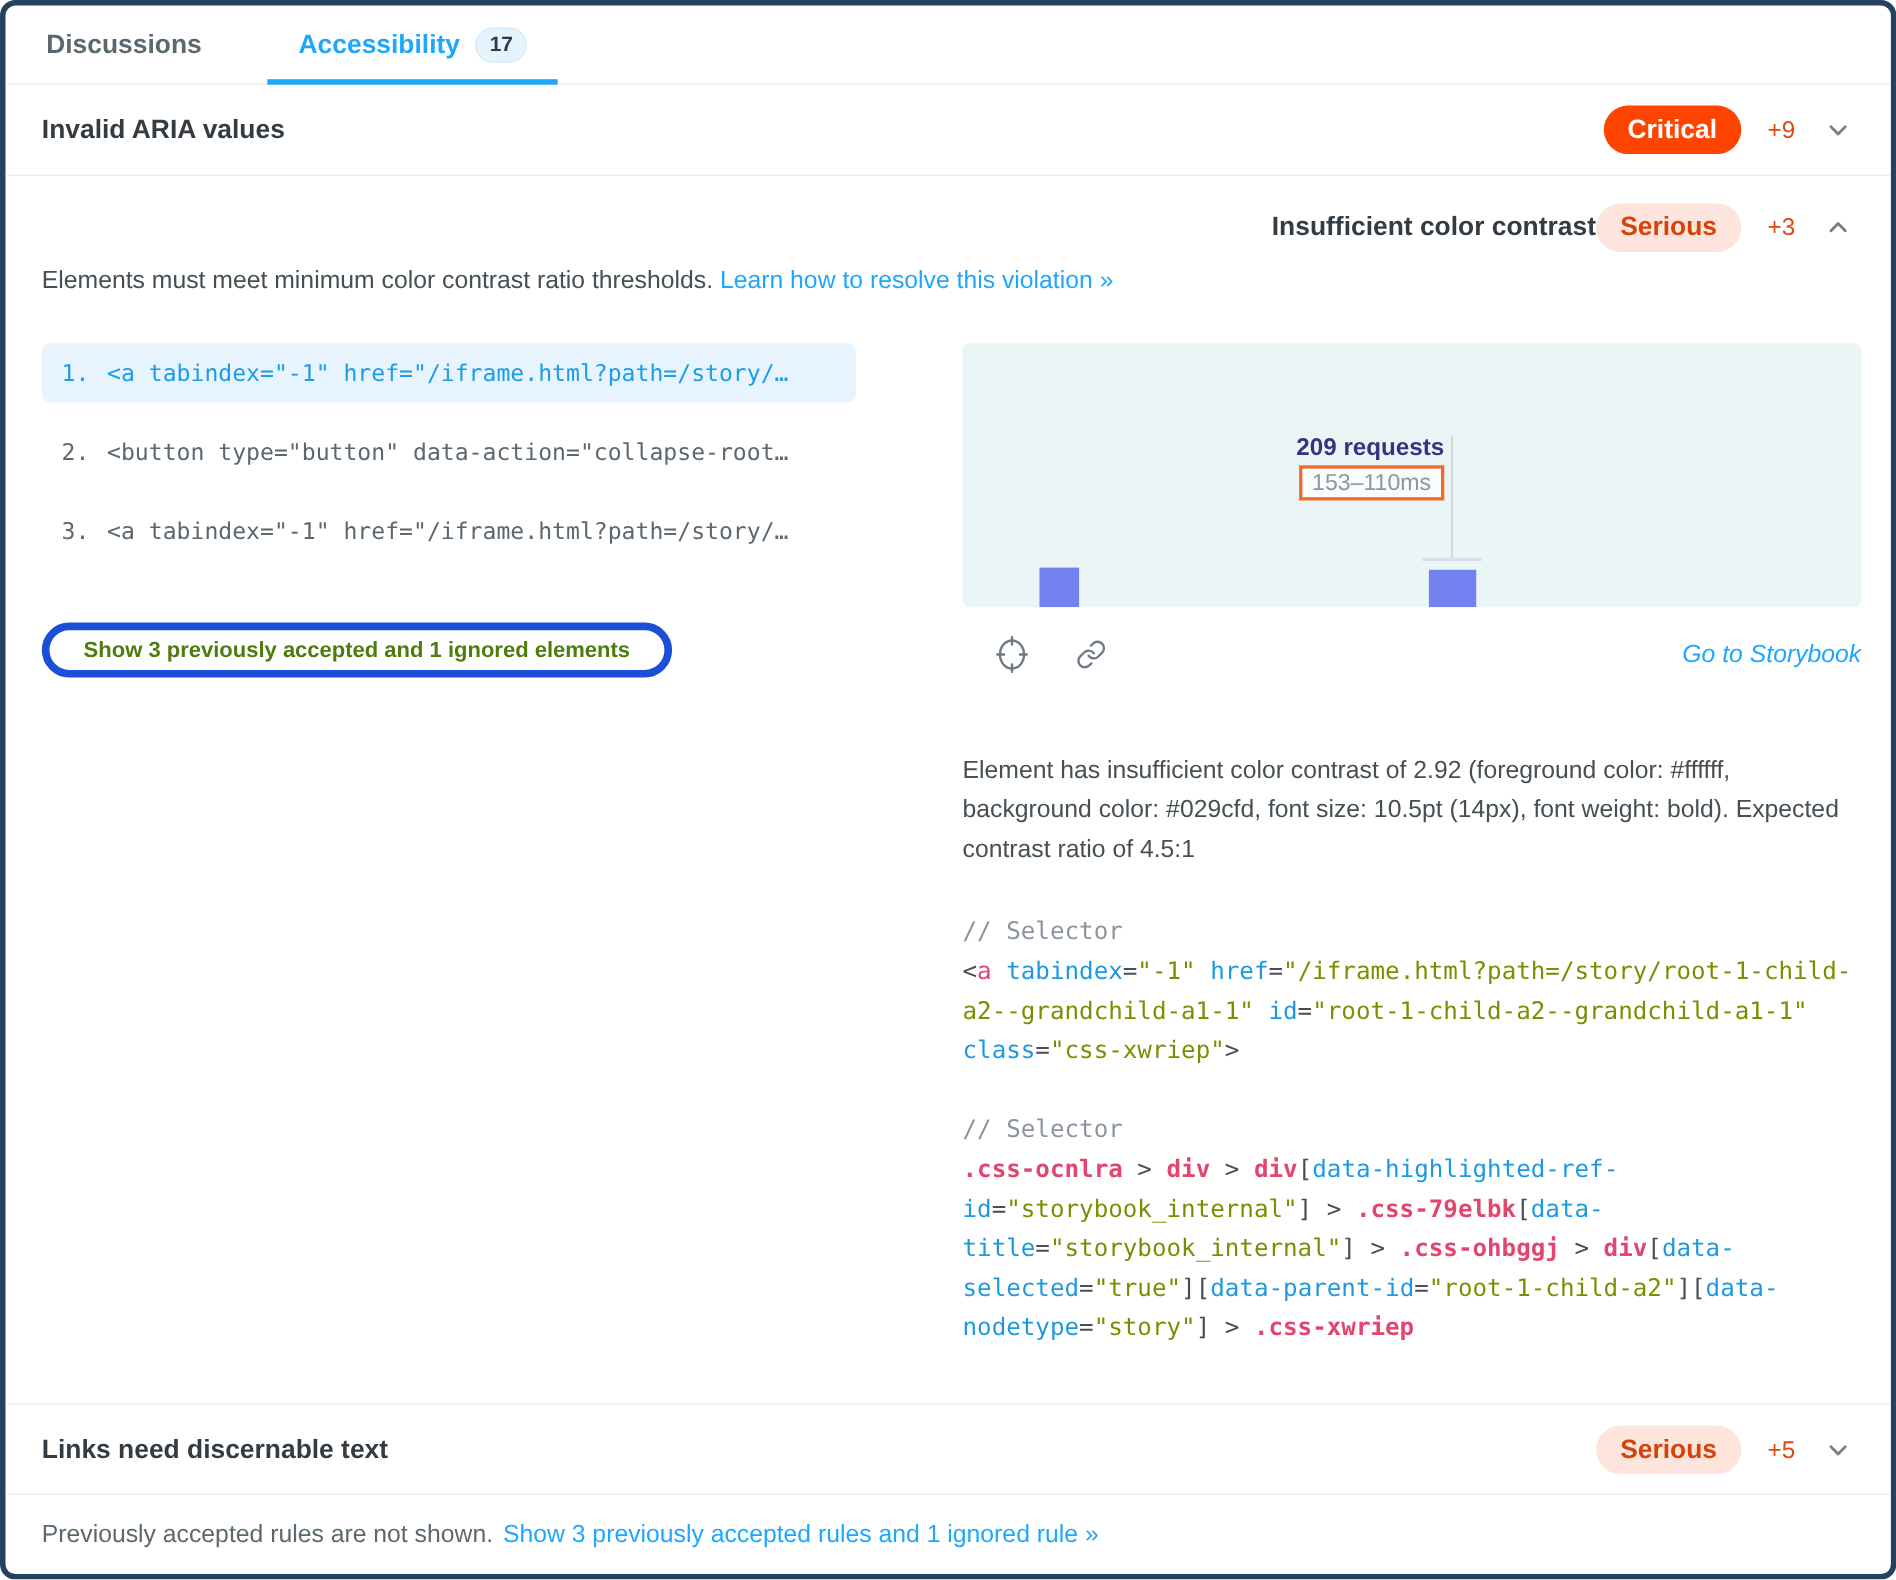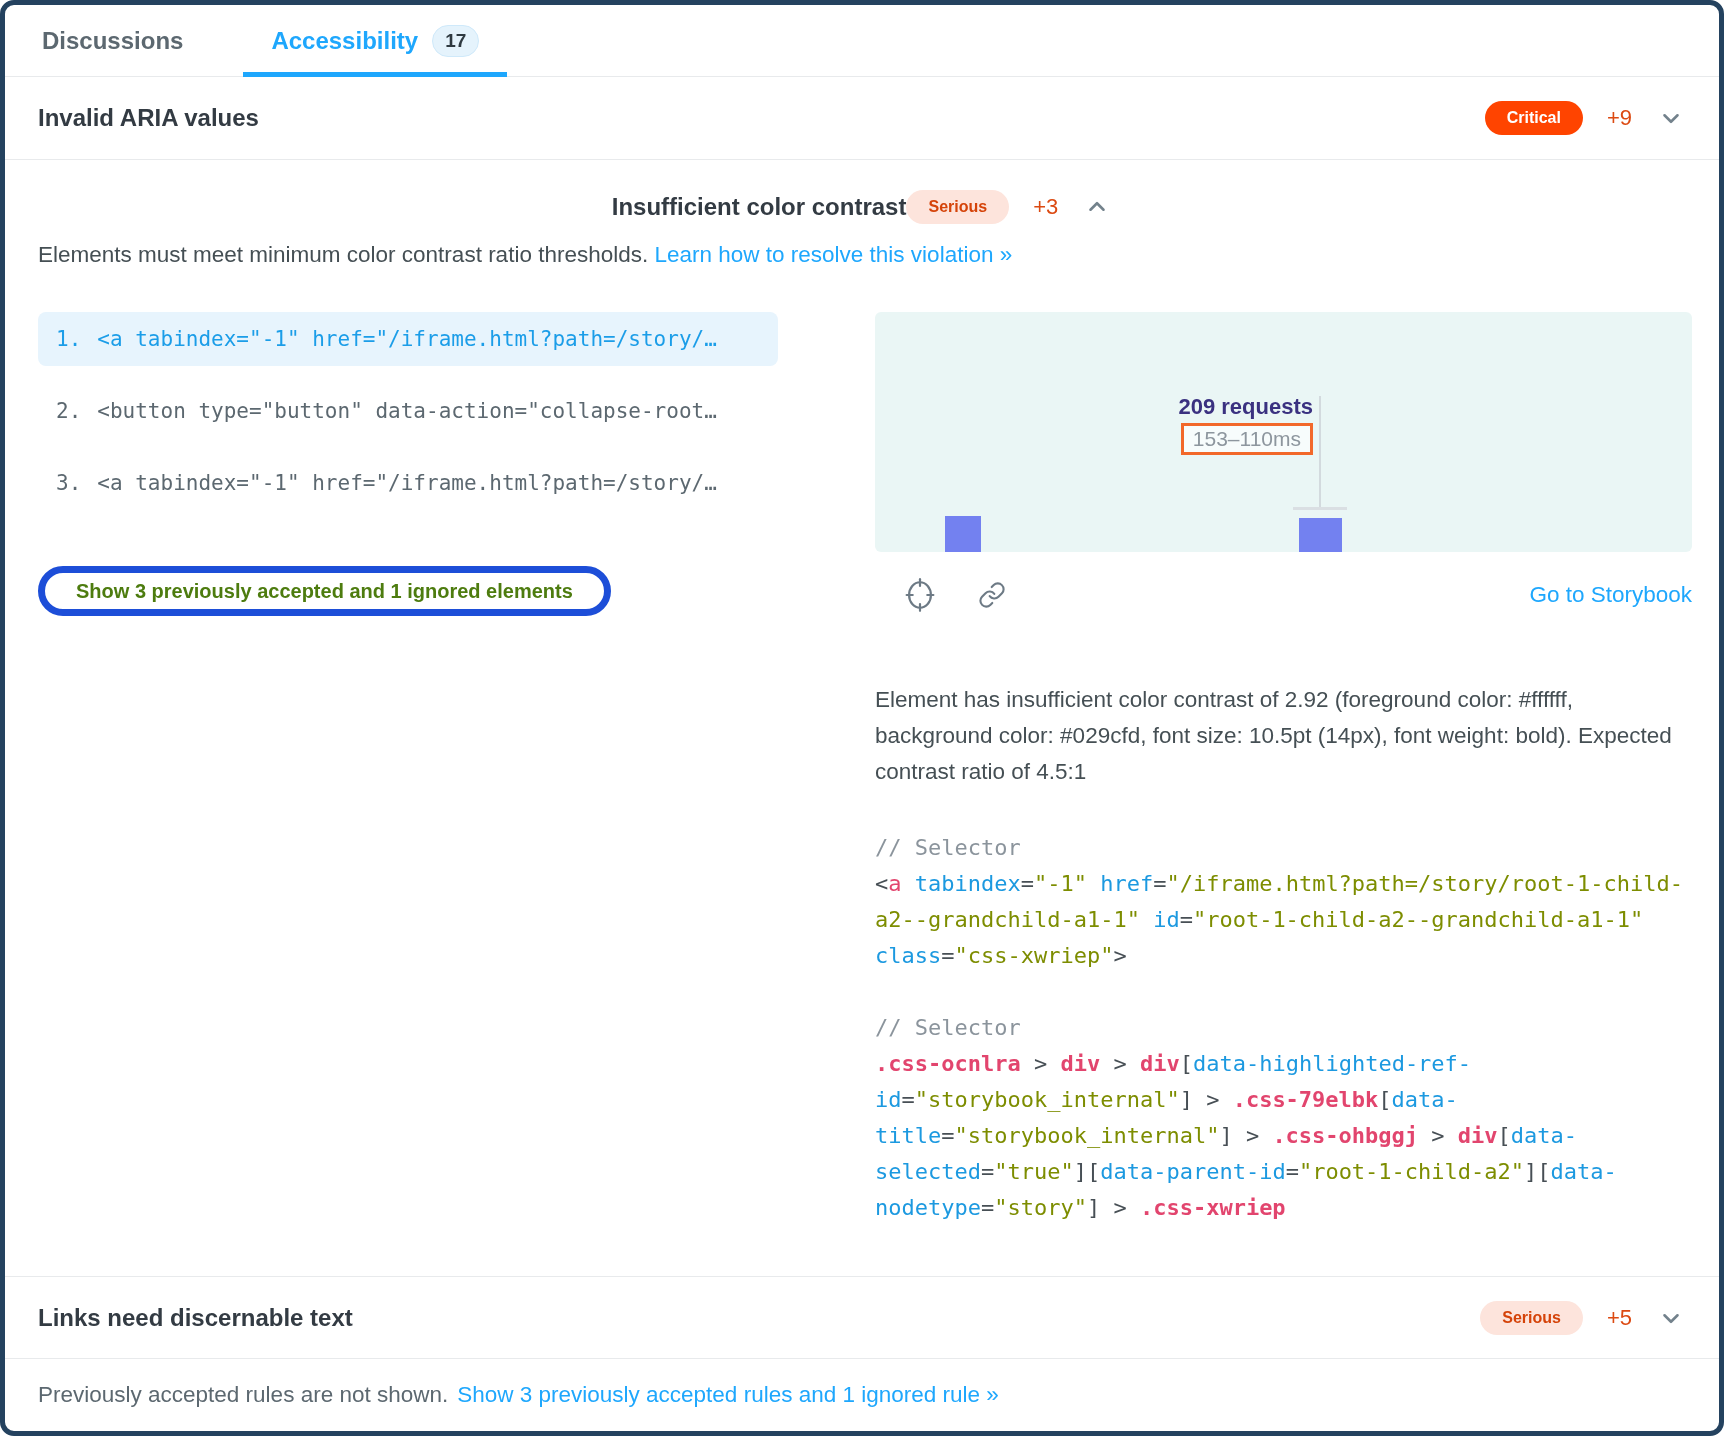--- a/index.html
+++ b/index.html
@@ -16,29 +16,29 @@
   .tab{position:relative;display:flex;align-items:center;gap:14px;font-size:24px;font-weight:700;color:#5c6870;cursor:pointer;}
   .tab-discussions{padding:10px 4px;}
   .tab-accessibility{margin-left:56px;padding:0 28px;color:#1ea7fd;}
   .tab-accessibility::after{content:"";position:absolute;left:0;right:0;bottom:-1px;height:5px;background:#1ea7fd;}
   .tab-badge{background:#e5f3fc;border:1px solid #cfe9fa;border-radius:999px;padding:4px 12px;font-size:19px;font-weight:700;color:#2f3a41;}
   
   .rule-row{display:flex;align-items:center;justify-content:space-between;padding:0 33px;height:83px;flex:0 0 83px;border-bottom:1px solid #e8eaec;}
   .rule-row.links-row{border-top:1px solid #e8eaec;}
   .rule-title{font-size:24px;font-weight:700;color:#333b43;}
   .sev-group{display:flex;align-items:center;gap:24px;}
-  .sev-badge{border-radius:999px;padding:8px 22px;font-size:16px;font-weight:700;}
+  .sev-badge{border-radius:999px;padding:8px 22px;font-size:24px;font-weight:700;}
   .sev-critical{background:#ff4400;color:#fff;}
   .sev-serious{background:#fde4dc;color:#d54309;}
   .sev-extra{font-size:22px;color:#dc4a12;font-weight:400;}
   .chev{width:30px;height:30px;display:flex;align-items:center;justify-content:center;cursor:pointer;}
   .chev svg{stroke:#73828c;fill:none;stroke-width:2.4;stroke-linecap:round;stroke-linejoin:round;}
   
   .section{flex:1 1 auto;padding:0 33px;overflow:hidden;}
-  .section-head{display:flex;align-items:center;justify-content:center;padding-top:22px;height:72px;}
+  .section-head{display:flex;align-items:center;justify-content:flex-end;padding-top:22px;height:72px;}
   .section-desc{margin-top:10px;font-size:22.5px;color:#454f54;}
   .inline-link{color:#1ea7fd;text-decoration:none;cursor:pointer;}
   .cols{display:flex;margin-top:44px;}
   .col-left{flex:0 0 740px;}
   .col-right{flex:0 0 817px;margin-left:97px;}
   
   .el-item{display:flex;gap:16px;align-items:center;padding:15px 18px;border-radius:8px;
     font-family:"DejaVu Sans Mono","Liberation Mono",monospace;font-size:21px;color:#5c6870;
     margin-bottom:18px;white-space:nowrap;overflow:hidden;cursor:pointer;}
   .el-item.selected{background:#e7f4fd;color:#1b9de8;}
@@ -52,21 +52,21 @@
   .pv-line{position:absolute;left:444px;top:84px;width:2px;height:112px;background:#d3dade;}
   .pv-cap{position:absolute;left:418px;top:195px;width:54px;height:3px;background:#dadfe3;}
   .pv-bar{position:absolute;background:#7381f0;}
   .pv-bar1{left:70px;top:204px;width:36px;height:36px;}
   .pv-bar2{left:424px;top:206px;width:43px;height:34px;}
   .pv-tooltip{position:absolute;top:82px;left:0;width:438px;text-align:right;}
   .pv-tt-title{font-size:22px;font-weight:700;color:#3a3180;}
   .pv-tt-box{display:inline-block;margin-top:3px;border:3px solid #f2682a;background:#f7fcfc;
     padding:1px 9px;font-size:21px;color:#8d969e;}
   
-  .icon-row{display:flex;align-items:center;margin-top:26px;padding-left:28px;}
+  .icon-row{display:flex;align-items:center;margin-top:26px;padding-left:28px;font-style:italic;}
   .tool-icon{width:34px;height:34px;display:flex;align-items:center;justify-content:center;cursor:pointer;}
   .tool-icon + .tool-icon{margin-left:38px;}
   .tool-icon svg{stroke:#6d7a85;fill:none;stroke-width:1.8;stroke-linecap:round;stroke-linejoin:round;}
   .goto-link{margin-left:auto;font-size:22.5px;color:#1ea7fd;text-decoration:none;cursor:pointer;}
   
   .detail{margin-top:70px;font-size:22.5px;line-height:36px;color:#454f54;}
   .codeblock{margin-top:40px;font-family:"DejaVu Sans Mono","Liberation Mono",monospace;
     font-size:22px;line-height:36px;}
   .code-section + .code-section{margin-top:36px;}
   .code-comment{color:#8b949c;}

